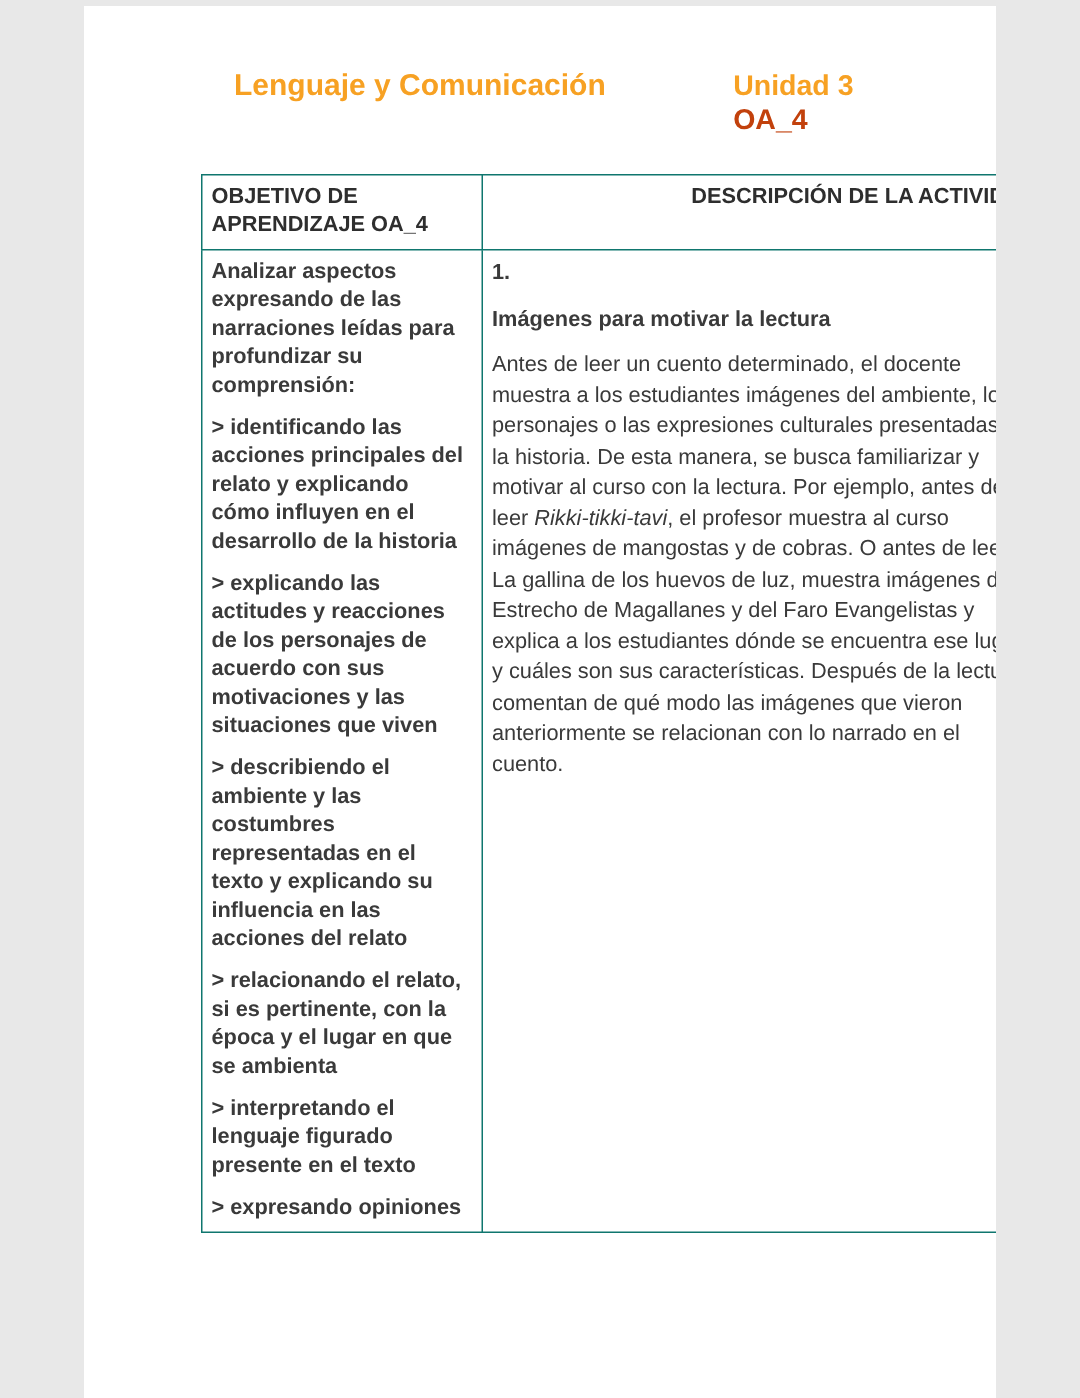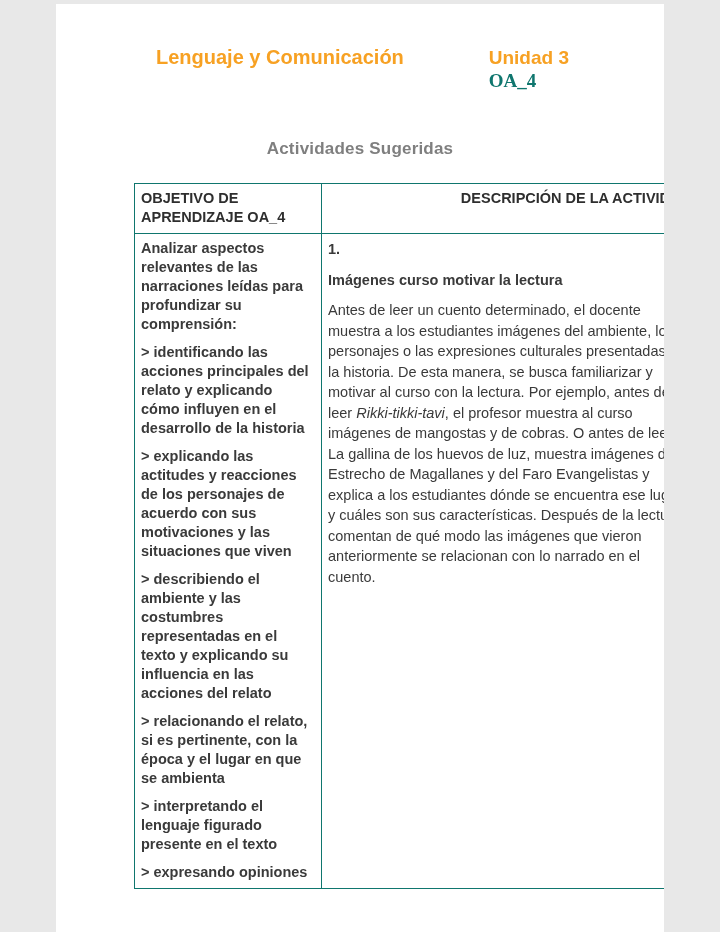--- a/index.html
+++ b/index.html
@@ -12,21 +12,21 @@
   
   .doc-header{
     display:flex;justify-content:space-between;align-items:flex-start;
     padding:42px 95px 0 100px;
   }
   .hdr-left,.hdr-right{display:flex;flex-direction:column;}
   .hdr-right{text-align:left;}
   .subject{color:#F7A123;font-size:20px;font-weight:bold;line-height:23px;white-space:nowrap;}
   .grade{color:#1f1f1f;font-size:19px;font-weight:bold;line-height:23px;white-space:nowrap;}
   .unit{color:#F7A123;font-size:19px;font-weight:bold;line-height:23px;white-space:nowrap;}
-  .oa{color:#0f766e;font-size:19px;font-weight:bold;line-height:23px;white-space:nowrap;font-family:Liberation Serif, serif;}
+  .oa{color:#c2410c;font-size:19px;font-weight:bold;line-height:23px;white-space:nowrap;}
   
   .doc-title{
     margin-top:47px;text-align:center;color:#7F7F7F;
     font-size:17px;font-weight:bold;letter-spacing:.2px;
   }
   
   table.activities{
     margin:24px 0 0 78px;width:564px;border-collapse:collapse;table-layout:fixed;
   }
   table.activities th,
@@ -57,42 +57,41 @@
   <div class="doc-header">
     <div class="hdr-left">
       <span class="subject">Lenguaje y Comunicación</span>
     </div>
     <div class="hdr-right">
       <span class="unit">Unidad 3</span>
       <span class="oa">OA_4</span>
     </div>
   </div>
 
-  <div class="doc-title">Actividades Sugeridas</div>
 
   <table class="activities">
     <thead>
       <tr>
         <th class="col-obj">OBJETIVO DE APRENDIZAJE OA_4</th>
         <th class="col-desc">DESCRIPCIÓN DE LA ACTIVIDAD</th>
       </tr>
     </thead>
     <tbody>
       <tr>
         <td class="obj-cell">
-          <p>Analizar aspectos relevantes de las narraciones leídas para profundizar su comprensión:</p>
+          <p>Analizar aspectos expresando de las narraciones leídas para profundizar su comprensión:</p>
           <p>&gt; identificando las acciones principales del relato y explicando cómo influyen en el desarrollo de la historia</p>
           <p>&gt; explicando las actitudes y reacciones de los personajes de acuerdo con sus motivaciones y las situaciones que viven</p>
           <p>&gt; describiendo el ambiente y las costumbres representadas en el texto y explicando su influencia en las acciones del relato</p>
           <p>&gt; relacionando el relato, si es pertinente, con la época y el lugar en que se ambienta</p>
           <p>&gt; interpretando el lenguaje figurado presente en el texto</p>
           <p>&gt; expresando opiniones</p>
         </td>
         <td class="desc-cell">
           <p class="act-num">1.</p>
-          <p class="act-title">Imágenes curso motivar la lectura</p>
+          <p class="act-title">Imágenes para motivar la lectura</p>
           <p class="act-body"><span>Antes de leer un cuento determinado, el docente muestra a los estudiantes imágenes del ambiente, los personajes o las expresiones culturales presentadas en la historia. De esta manera, se busca familiarizar y motivar al curso con la lectura. Por ejemplo, antes de leer </span><em>Rikki-tikki-tavi</em><span>, el profesor muestra al curso imágenes de mangostas y de cobras. O antes de leer La gallina de los huevos de luz, muestra imágenes del Estrecho de Magallanes y del Faro Evangelistas y explica a los estudiantes dónde se encuentra ese lugar y cuáles son sus características. Después de la lectura, comentan de qué modo las imágenes que vieron anteriormente se relacionan con lo narrado en el cuento.</span></p>
         </td>
       </tr>
     </tbody>
   </table>
 
 </div>
 
 </body></html>

